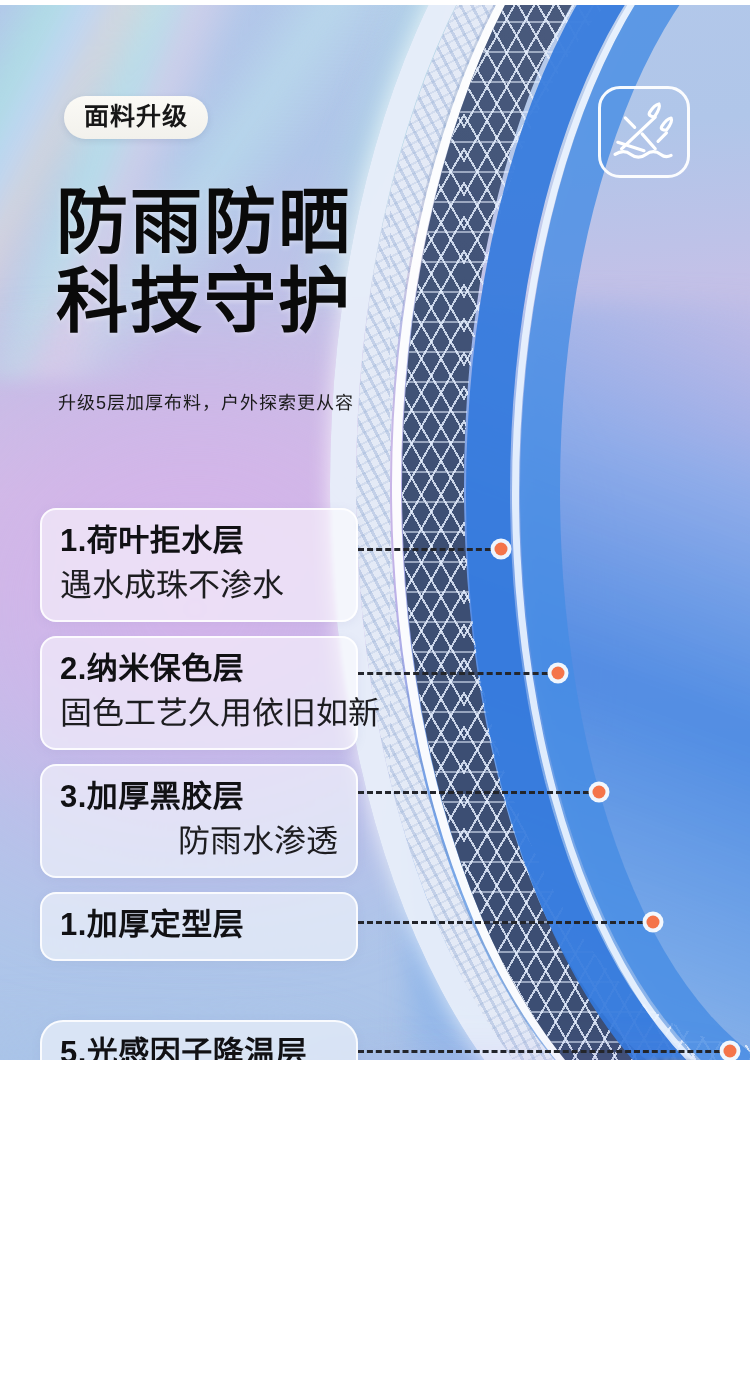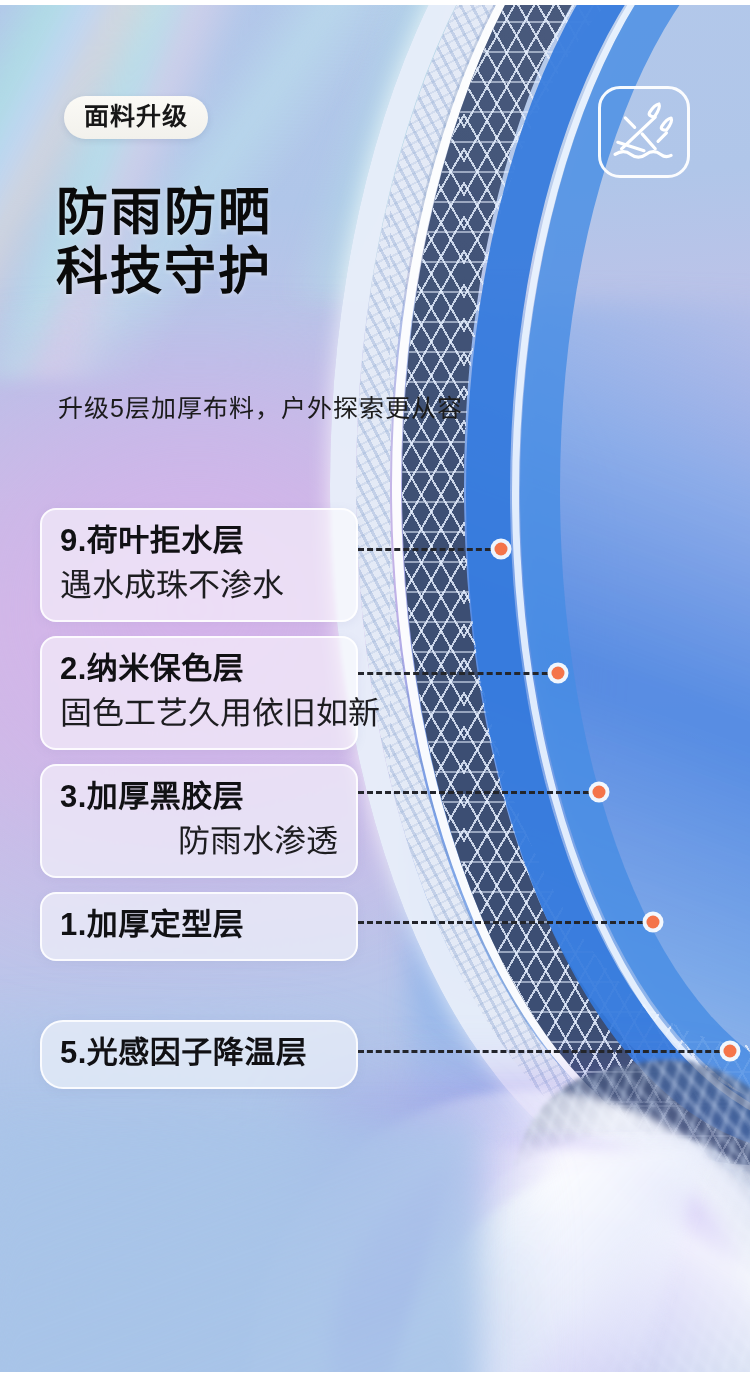--- a/index.html
+++ b/index.html
@@ -6,21 +6,21 @@
   * { margin:0; padding:0; box-sizing:border-box; }
   html,body { width:750px; height:1388px; }
   body {
     font-family:"Liberation Sans","DejaVu Sans",sans-serif;
     background:#ffffff;
     overflow:hidden;
   }
 
   .poster{
     position:relative;
-    width:750px; height:1372px;
+    width:750px; height:1060px;
     overflow:hidden;
     background:#eab308;
   }
 
   
   .bg-base{
     position:absolute; inset:0;
     background:
       linear-gradient(175deg,
         #B3C8EA 0%,
@@ -282,30 +282,30 @@
   .icon-box{
     position:absolute; left:598px; top:86px;
     width:92px; height:92px;
     border:3px solid rgba(255,255,255,.95);
     border-radius:22px;
   }
   .icon-box svg{ display:block; width:100%; height:100%; }
 
   .headline{
     position:absolute; left:56px; top:186px;
-    font-size:52px; font-weight:bold; color:#0A0A0A;
+    font-size:72px; font-weight:bold; color:#0A0A0A;
     line-height:1.02;
     letter-spacing:2px;
     text-shadow:0 2px 5px rgba(255,255,255,.35);
   }
   .headline div + div{ margin-top:6px; }
 
   .subtitle{
     position:absolute; left:58px; top:388px;
-    font-size:25px; color:#1B1B1B; font-weight:500;
+    font-size:18px; color:#1B1B1B; font-weight:500;
     letter-spacing:1px;
   }
 
   
   .lines{ position:absolute; left:0; top:0; width:750px; height:1388px; }
   .conn{
     position:absolute; height:0;
     border-top:3px dashed #23252B;
   }
   .dot{
@@ -407,21 +407,21 @@
       <div class="dot" style="left:599px; top:792px;"></div>
 
       <div class="conn" style="left:358px; top:921px; width:294px;"></div>
       <div class="dot" style="left:653px; top:922px;"></div>
 
       <div class="conn" style="left:358px; top:1050px; width:371px;"></div>
       <div class="dot" style="left:730px; top:1051px;"></div>
     </div>
 
     <div class="card" style="top:508px;">
-      <div class="t">9.荷叶拒水层</div>
+      <div class="t">1.荷叶拒水层</div>
       <div class="s">遇水成珠不渗水</div>
     </div>
 
     <div class="card" style="top:636px;">
       <div class="t">2.纳米保色层</div>
       <div class="s">固色工艺久用依旧如新</div>
     </div>
 
     <div class="card right" style="top:764px;">
       <div class="t">3.加厚黑胶层</div>

